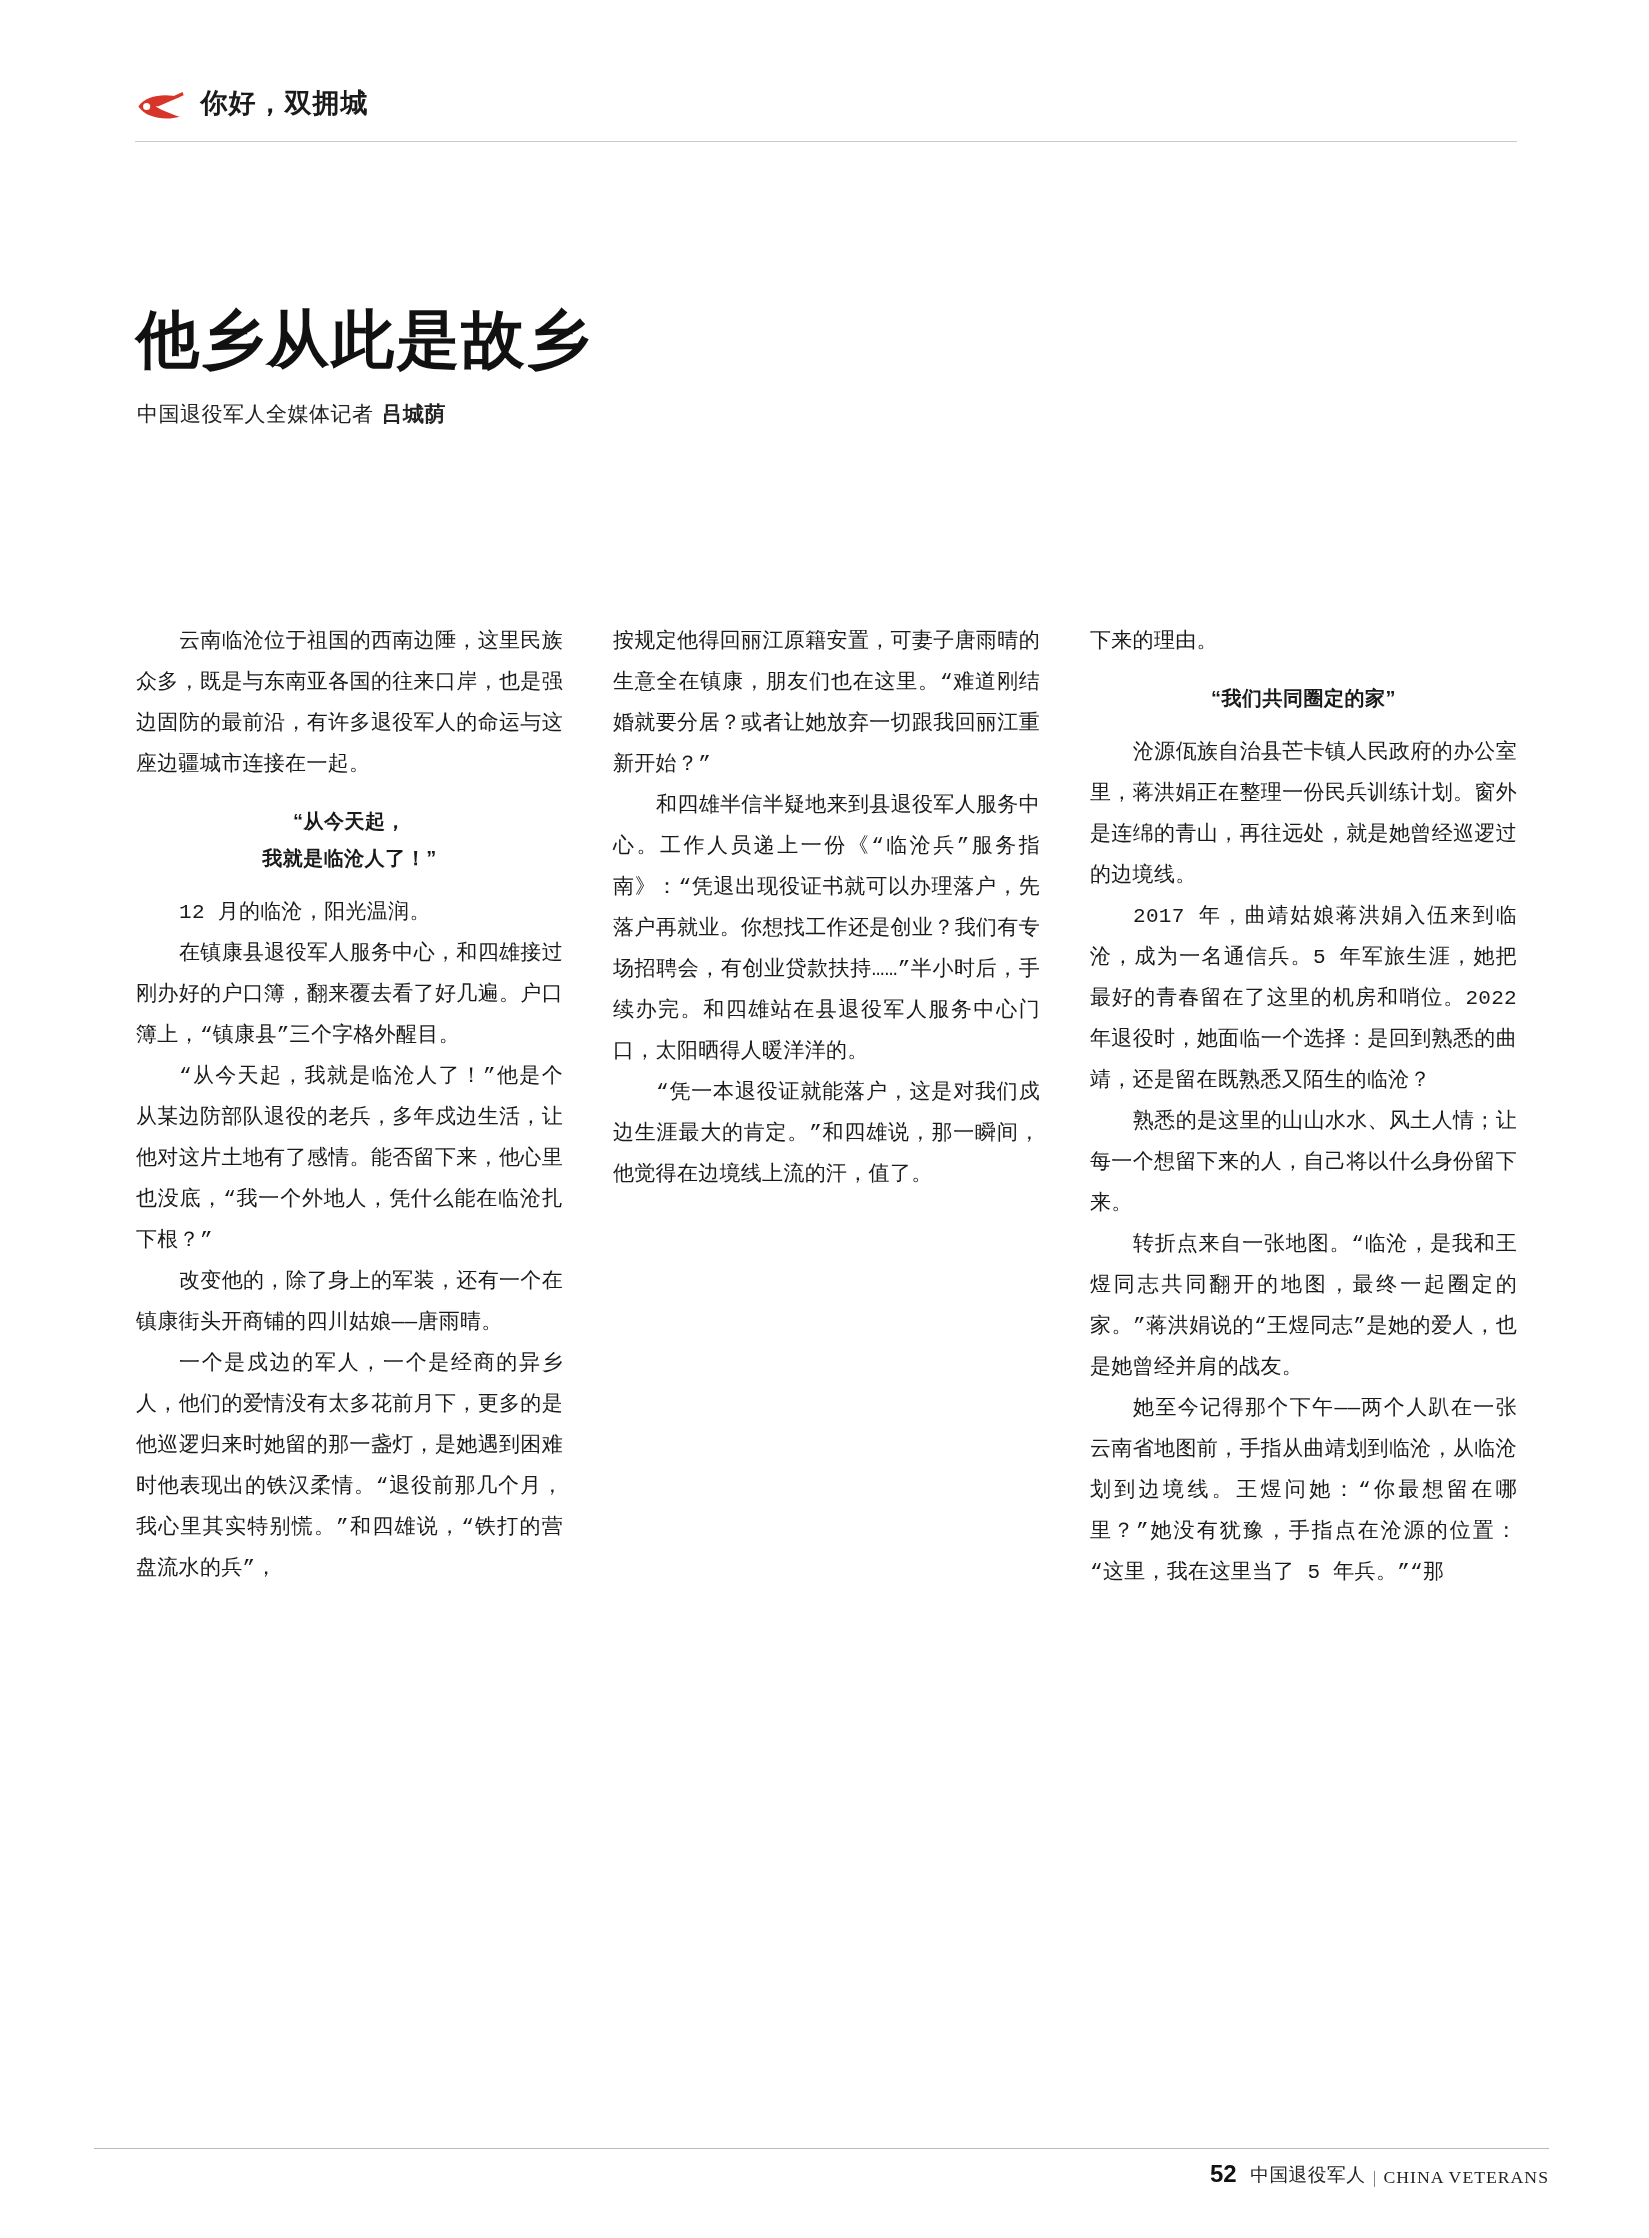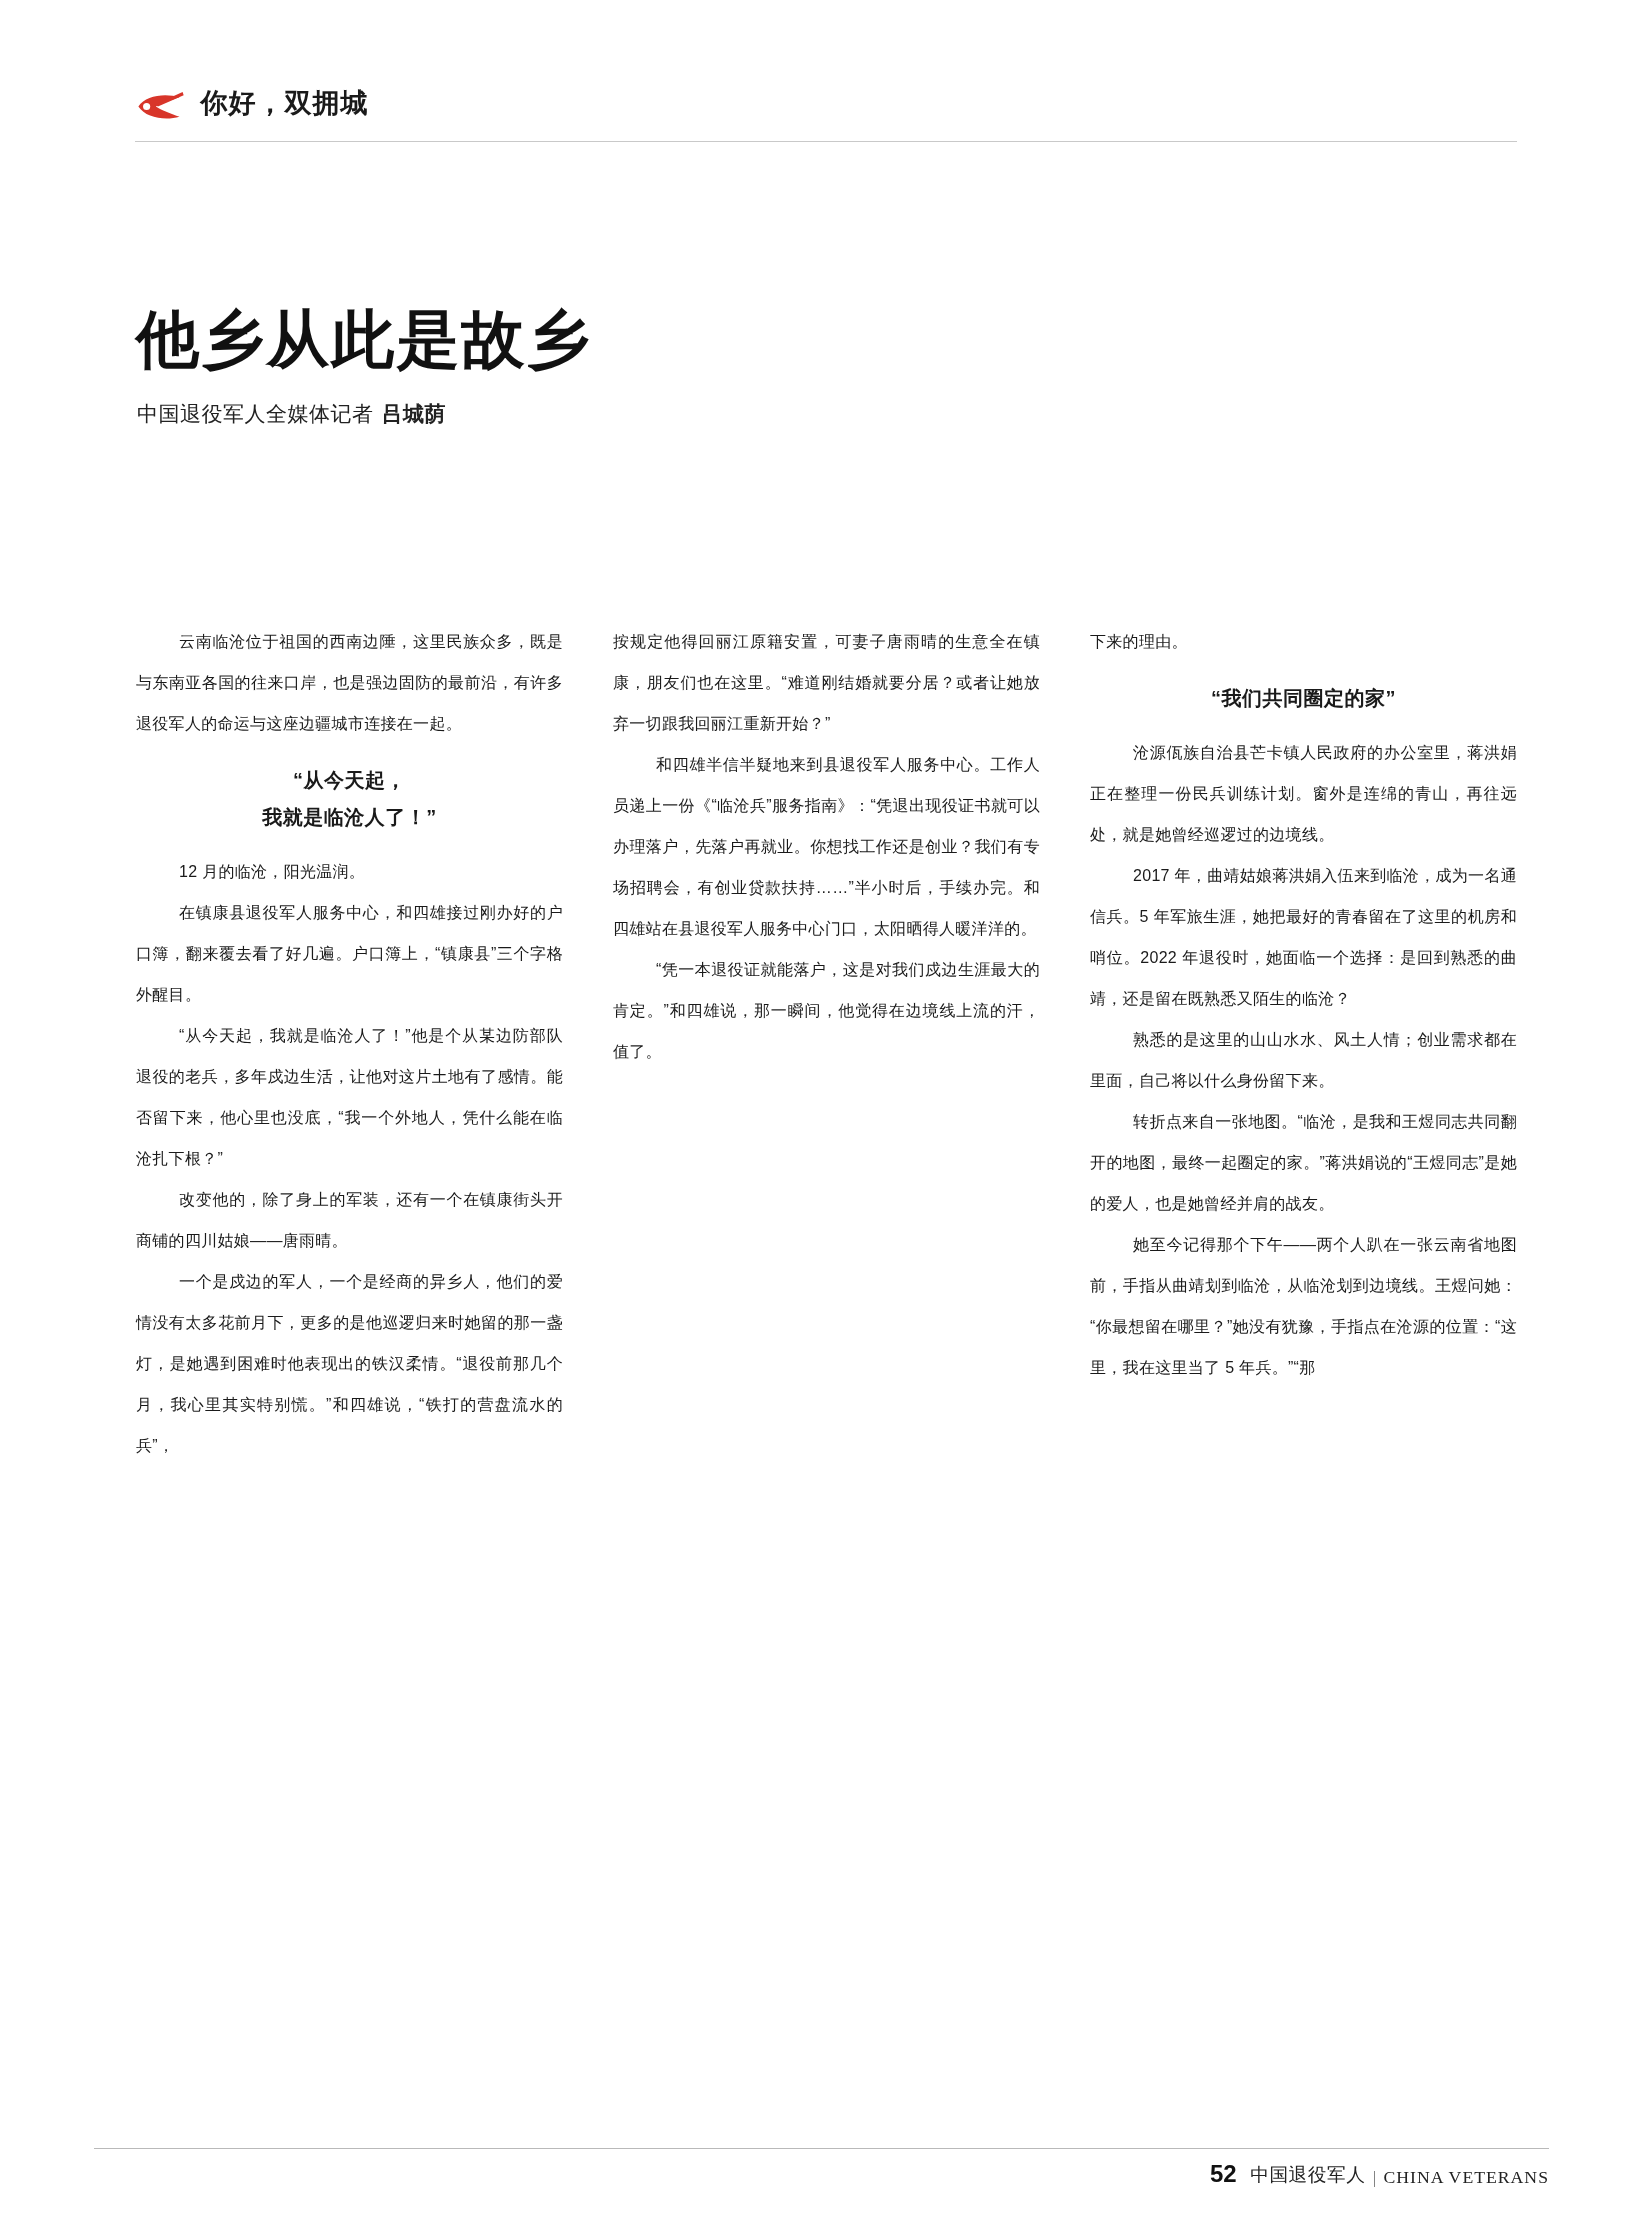--- a/index.html
+++ b/index.html
@@ -85,27 +85,27 @@
     height: 1455px;
     display: flex;
     gap: 50px;
   }
   .col {
     width: 427px;
     position: relative;
   }
   .col p {
     margin: 0 0 0 0;
-    font-size: 16px;
+    font-size: 21px;
     line-height: 41px;
     text-align: justify;
     text-justify: inter-ideograph;
     text-indent: 43px;
     letter-spacing: 0.3px;
-    font-family: Liberation Sans, sans-serif;
+    font-family: Liberation Mono, monospace;
   }
   .col p.noindent {
     text-indent: 0;
   }
   .subhead {
     font-family: "Liberation Sans", "DejaVu Sans", sans-serif;
     font-weight: 700;
     font-size: 20px;
     line-height: 37px;
     text-align: center;
@@ -196,21 +196,21 @@
       <p>“凭一本退役证就能落户，这是对我们戍边生涯最大的肯定。”和四雄说，那一瞬间，他觉得在边境线上流的汗，值了。</p>
     </div>
 
     <div class="col">
       <p class="noindent">下来的理由。</p>
       <div class="subhead">
         <div>“我们共同圈定的家”</div>
       </div>
       <p>沧源佤族自治县芒卡镇人民政府的办公室里，蒋洪娟正在整理一份民兵训练计划。窗外是连绵的青山，再往远处，就是她曾经巡逻过的边境线。</p>
       <p>2017 年，曲靖姑娘蒋洪娟入伍来到临沧，成为一名通信兵。5 年军旅生涯，她把最好的青春留在了这里的机房和哨位。2022 年退役时，她面临一个选择：是回到熟悉的曲靖，还是留在既熟悉又陌生的临沧？</p>
-      <p>熟悉的是这里的山山水水、风土人情；创业需求都在里面，自己将以什么身份留下来。</p>
+      <p>熟悉的是这里的山山水水、风土人情；让每一个想留下来的人，自己将以什么身份留下来。</p>
       <p>转折点来自一张地图。“临沧，是我和王煜同志共同翻开的地图，最终一起圈定的家。”蒋洪娟说的“王煜同志”是她的爱人，也是她曾经并肩的战友。</p>
       <p>她至今记得那个下午——两个人趴在一张云南省地图前，手指从曲靖划到临沧，从临沧划到边境线。王煜问她：“你最想留在哪里？”她没有犹豫，手指点在沧源的位置：“这里，我在这里当了 5 年兵。”“那</p>
     </div>
 
   </div>
 
   <div class="footer">
     <span class="page-num">52</span>
     <span class="footer-cn">中国退役军人</span>
     <span class="footer-sep">|</span>

